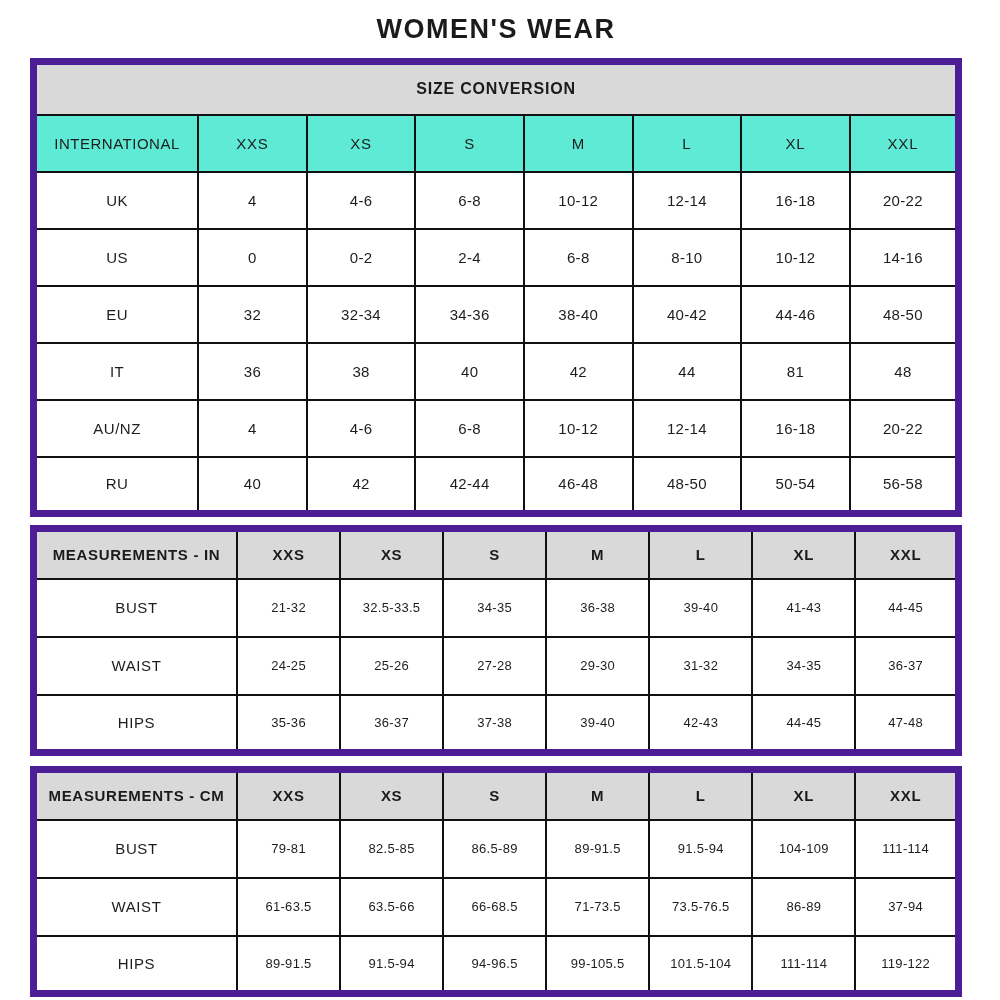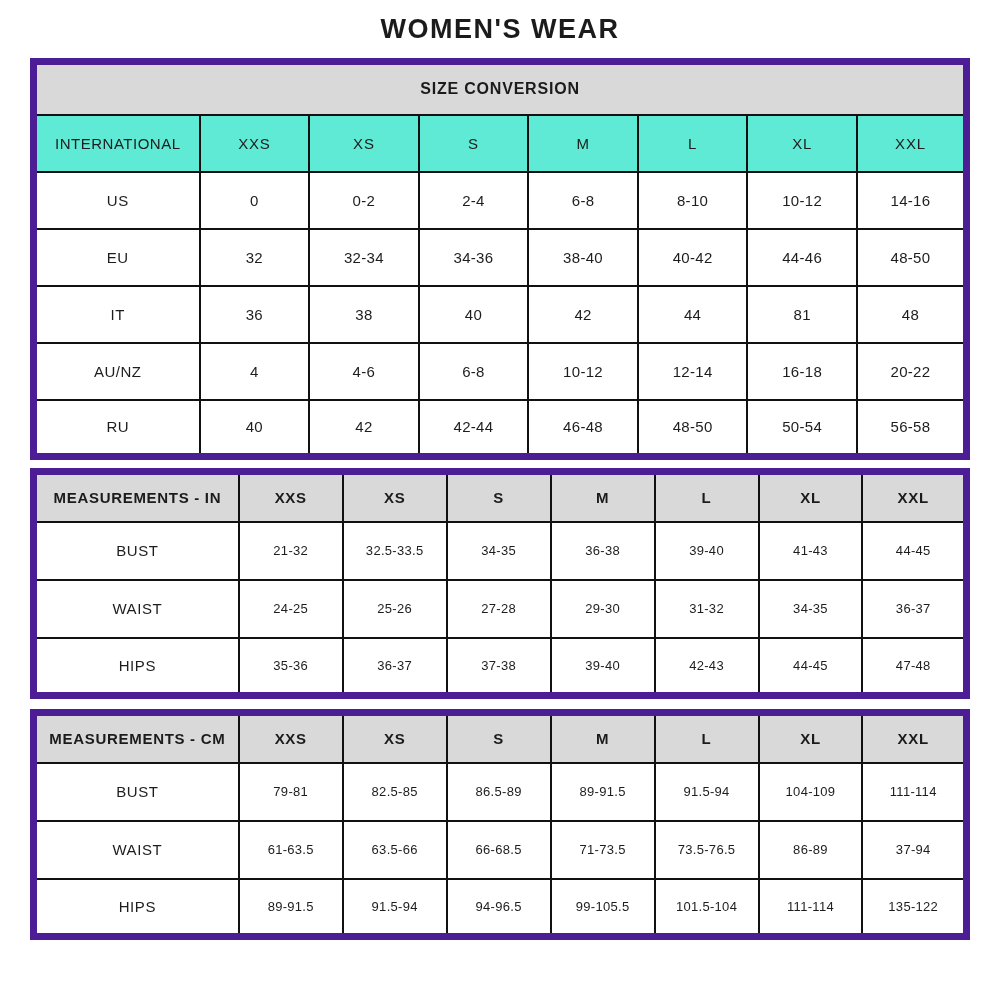--- a/index.html
+++ b/index.html
@@ -5,21 +5,21 @@
   * { box-sizing: border-box; }
   html, body { margin: 0; padding: 0; background: #ffffff; }
   body {
     font-family: "Liberation Sans", sans-serif;
     color: #1d1d1d;
     -webkit-font-smoothing: antialiased;
   }
   .page {
     width: 1000px;
     height: 1000px;
-    padding: 13px 30px 0 30px;
+    padding: 13px 38px 0 30px;
     background: #ffffff;
   }
   .page-title {
     margin: 0 0 13px 0;
     text-align: center;
     font-size: 27px;
     line-height: 32px;
     font-weight: 700;
     letter-spacing: 1.5px;
     color: #1b1b1b;
@@ -93,20 +93,30 @@
         </tr>
         <tr class="sizes-row">
           <th class="row-label">INTERNATIONAL</th>
           <th>XXS</th>
           <th>XS</th>
           <th>S</th>
           <th>M</th>
           <th>L</th>
           <th>XL</th>
           <th>XXL</th>
+        </tr>
+        <tr class="data-row">
+          <td class="row-label">UK</td>
+          <td class="value">4</td>
+          <td class="value">4-6</td>
+          <td class="value">6-8</td>
+          <td class="value">10-12</td>
+          <td class="value">12-14</td>
+          <td class="value">16-18</td>
+          <td class="value">20-22</td>
         </tr>
         <tr class="data-row">
           <td class="row-label">US</td>
           <td class="value">0</td>
           <td class="value">0-2</td>
           <td class="value">2-4</td>
           <td class="value">6-8</td>
           <td class="value">8-10</td>
           <td class="value">10-12</td>
           <td class="value">14-16</td>
@@ -240,18 +250,18 @@
           <td class="value">37-94</td>
         </tr>
         <tr class="data-row">
           <td class="row-label">HIPS</td>
           <td class="value">89-91.5</td>
           <td class="value">91.5-94</td>
           <td class="value">94-96.5</td>
           <td class="value">99-105.5</td>
           <td class="value">101.5-104</td>
           <td class="value">111-114</td>
-          <td class="value">135-122</td>
+          <td class="value">119-122</td>
         </tr>
       </tbody>
   </table>
 
 </div>
 
 </body></html>

